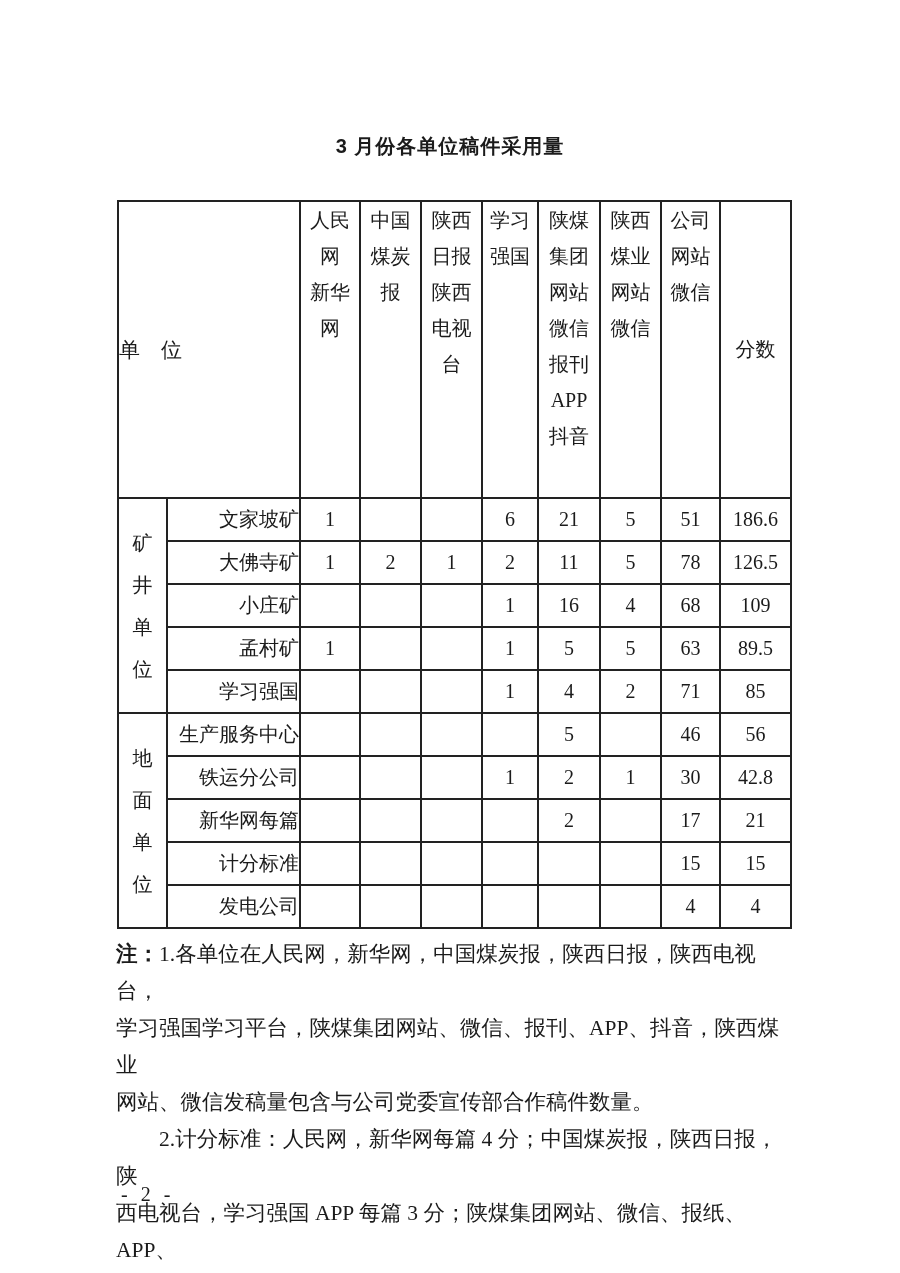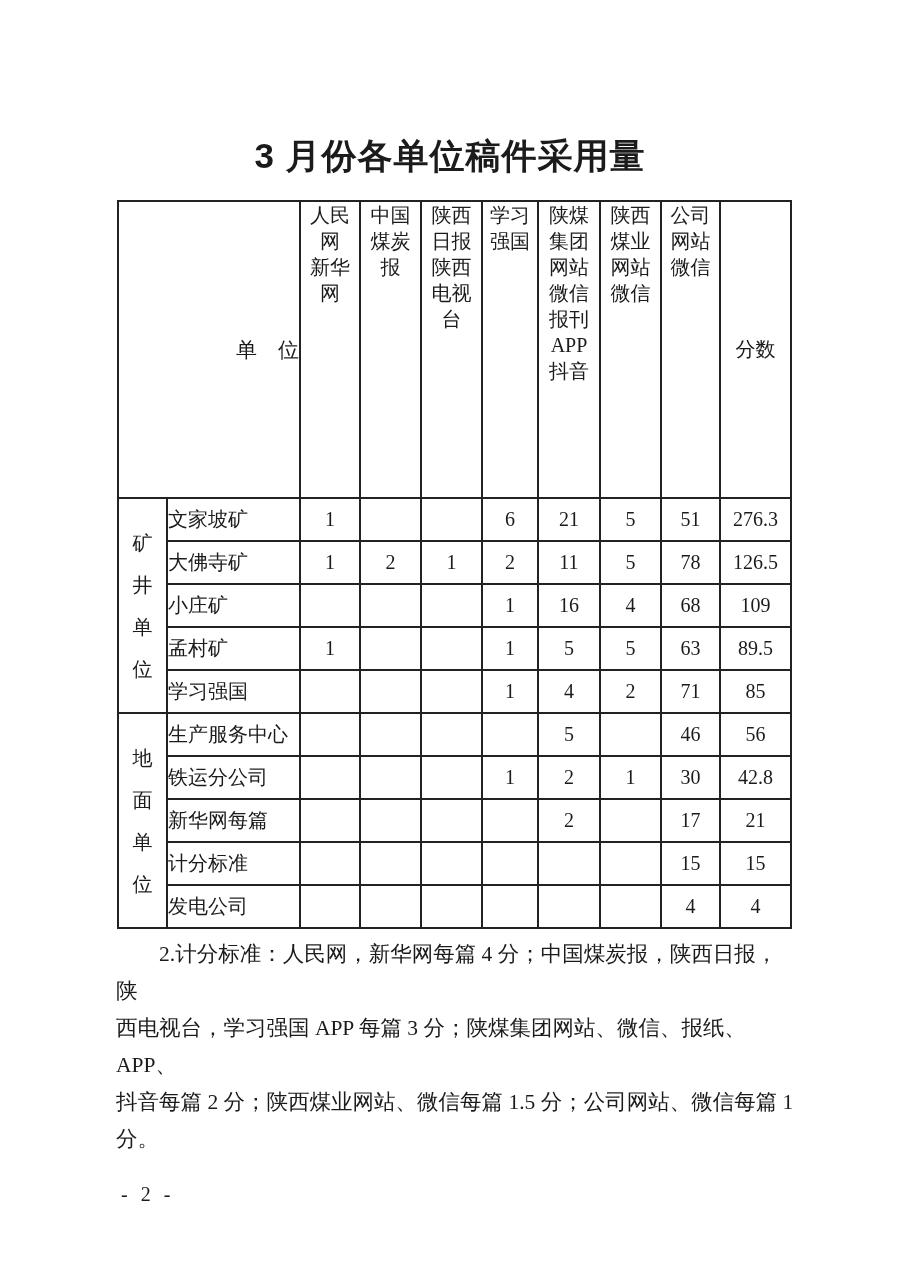--- a/index.html
+++ b/index.html
@@ -13,66 +13,66 @@
     overflow: hidden;
   }
   .title {
     position: absolute;
     top: 133px;
     left: 0;
     width: 100%;
     margin: 0;
     text-align: center;
     font-family: "Liberation Sans", "DejaVu Sans", sans-serif;
-    font-size: 35px;
+    font-size: 20px;
     font-weight: bold;
     letter-spacing: 1px;
   }
   table.report {
     position: absolute;
     left: 117px;
     top: 200px;
     width: 673px;
     border-collapse: collapse;
     table-layout: fixed;
   }
   table.report td {
     border: 2px solid #222222;
     padding: 0;
     overflow: hidden;
   }
   tr.header-row { height: 297px; }
   td.unit-head {
-    text-align: right;
+    text-align: left;
     vertical-align: middle;
     font-size: 21px;
   }
   td.col-head {
     text-align: center;
     vertical-align: top;
     white-space: pre-line;
     font-size: 20px;
-    line-height: 26px;
+    line-height: 36px;
     padding-top: 7px;
   }
   td.score-head {
     text-align: center;
     vertical-align: middle;
     font-size: 20px;
   }
   tr.data-row { height: 43px; }
   td.group-label {
     text-align: center;
     vertical-align: middle;
     white-space: pre-line;
     font-size: 20px;
     line-height: 42px;
   }
   td.unit-name {
-    text-align: left;
+    text-align: right;
     vertical-align: middle;
     font-size: 20px;
   }
   td.num {
     text-align: center;
     vertical-align: middle;
     font-size: 20px;
   }
   .notes {
     position: absolute;
@@ -153,21 +153,21 @@
 单
 位</td>
         <td class="unit-name">文家坡矿</td>
         <td class="num">1</td>
         <td class="num"></td>
         <td class="num"></td>
         <td class="num">6</td>
         <td class="num">21</td>
         <td class="num">5</td>
         <td class="num">51</td>
-        <td class="num">276.3</td>
+        <td class="num">186.6</td>
       </tr>
       <tr class="data-row">
         <td class="unit-name">大佛寺矿</td>
         <td class="num">1</td>
         <td class="num">2</td>
         <td class="num">1</td>
         <td class="num">2</td>
         <td class="num">11</td>
         <td class="num">5</td>
         <td class="num">78</td>
@@ -263,20 +263,23 @@
         <td class="num"></td>
         <td class="num"></td>
         <td class="num"></td>
         <td class="num">4</td>
         <td class="num">4</td>
       </tr>
     </tbody>
   </table>
 
   <div class="notes">
+    <p><span class="note-label">注：</span><span>1.各单位在人民网，新华网，中国煤炭报，陕西日报，陕西电视台，
+学习强国学习平台，陕煤集团网站、微信、报刊、APP、抖音，陕西煤业
+网站、微信发稿量包含与公司党委宣传部合作稿件数量。</span></p>
     <p><span>　　2.计分标准：人民网，新华网每篇 4 分；中国煤炭报，陕西日报，陕
 西电视台，学习强国 APP 每篇 3 分；陕煤集团网站、微信、报纸、APP、
 抖音每篇 2 分；陕西煤业网站、微信每篇 1.5 分；公司网站、微信每篇 1 分。</span></p>
   </div>
 
   <div class="page-number">- 2 -</div>
 
 </div>
 
 </body></html>

